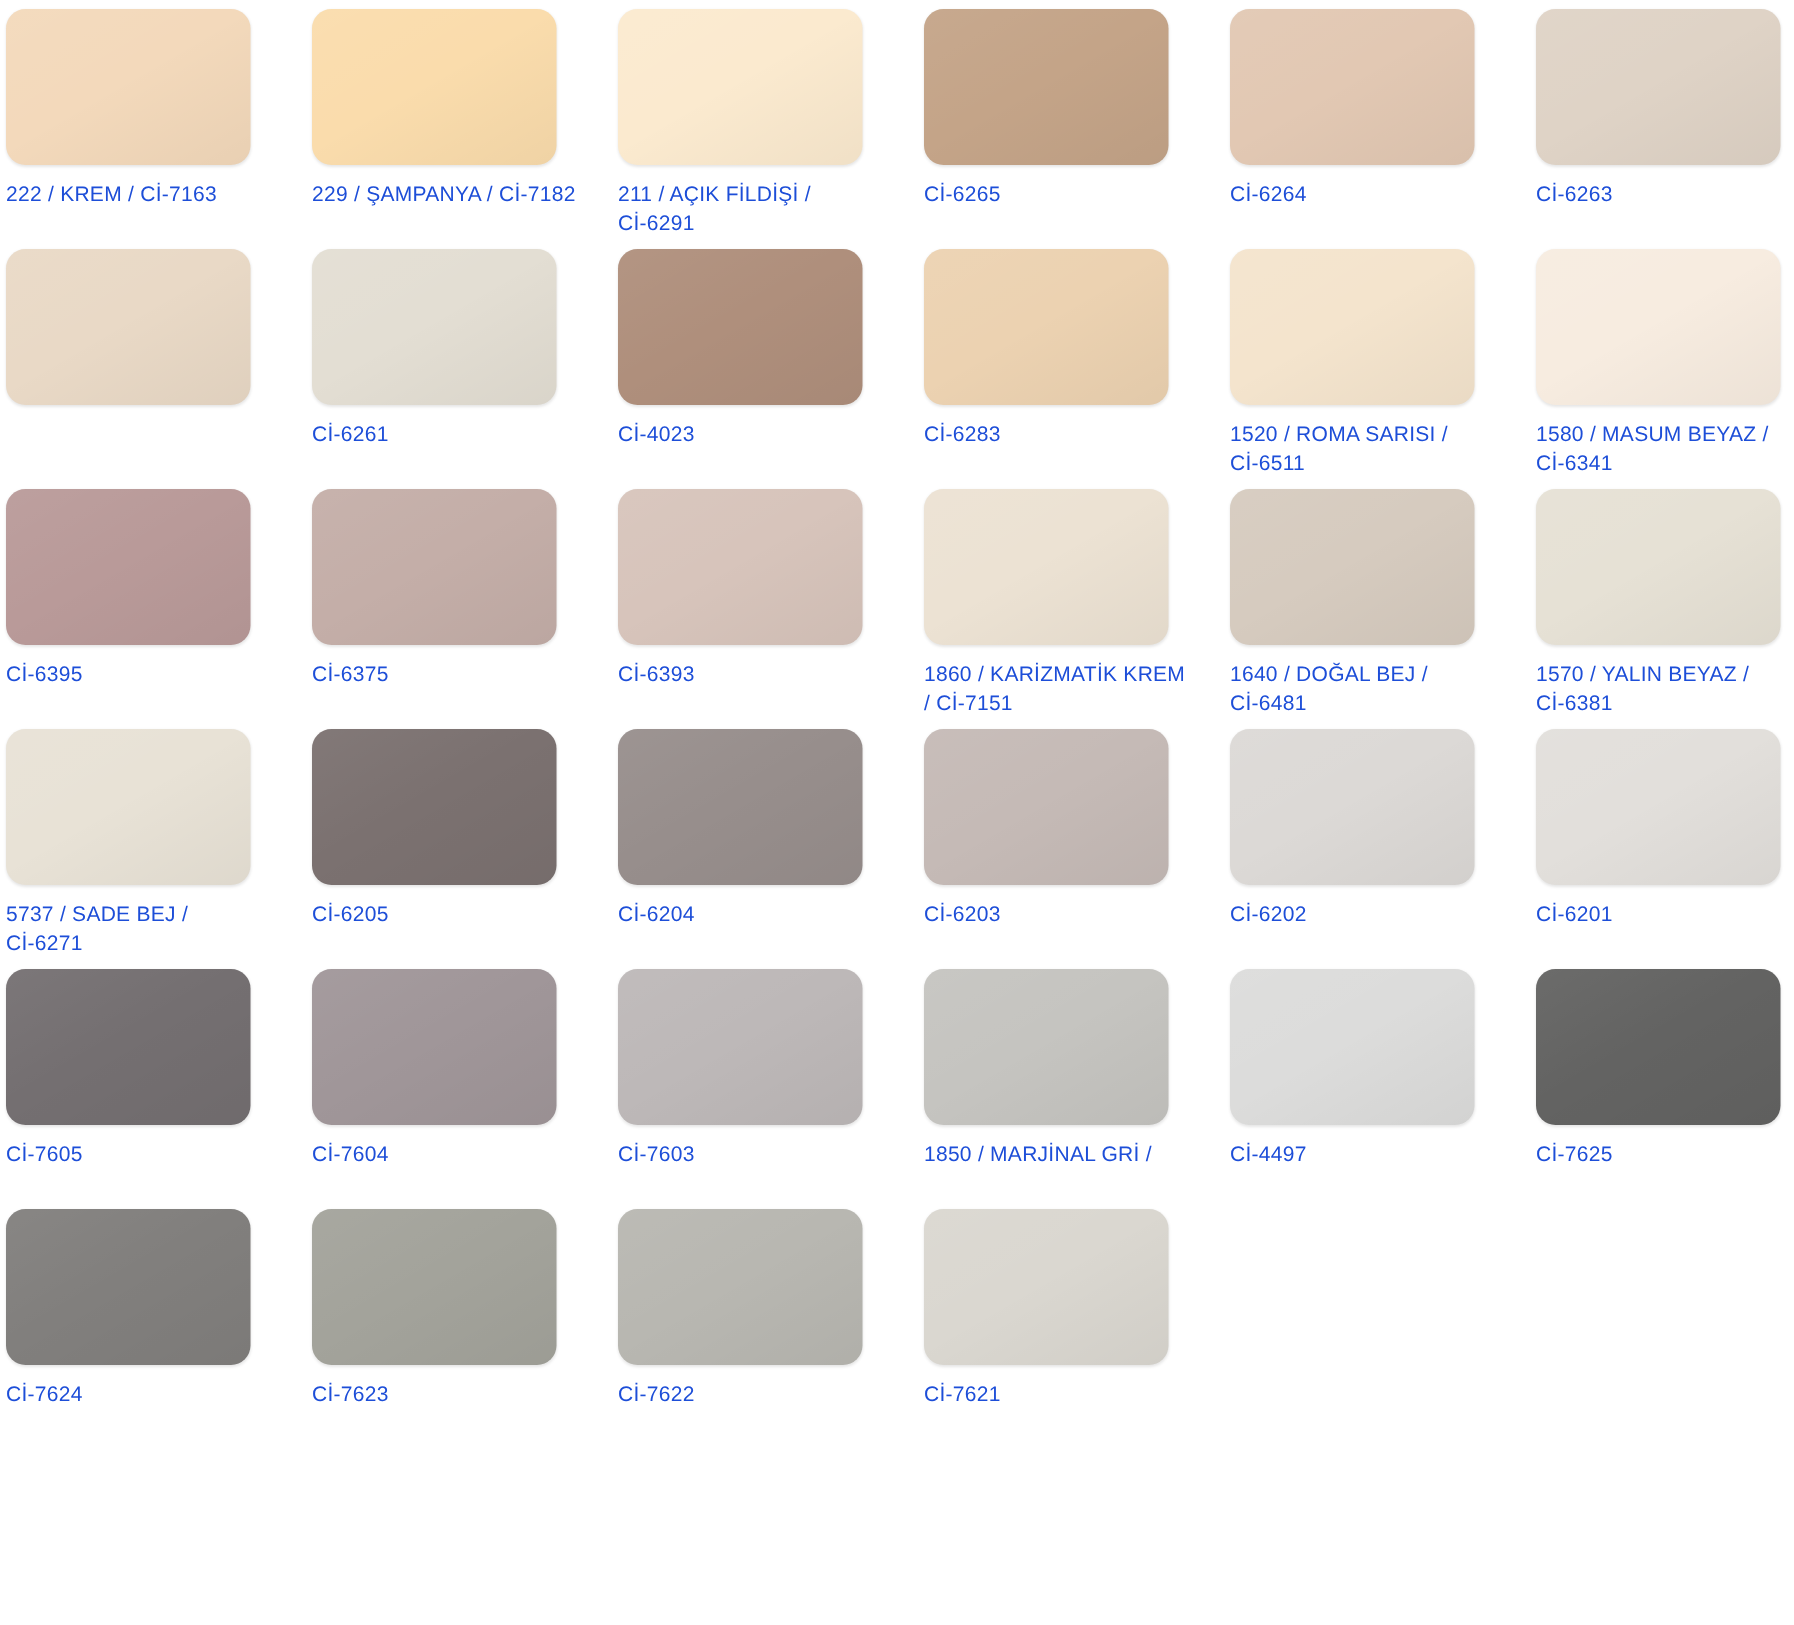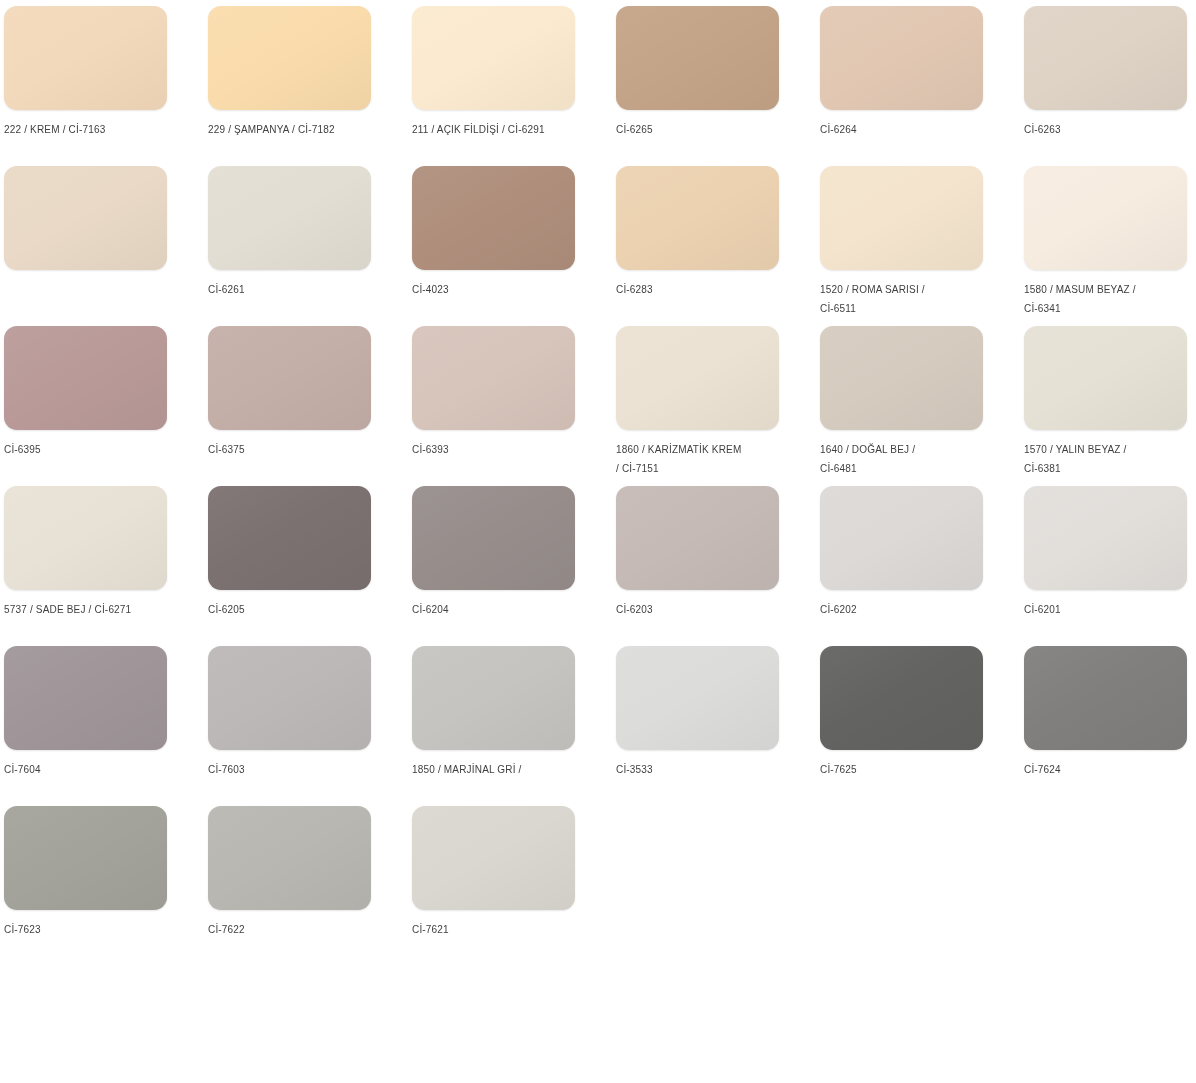--- a/index.html
+++ b/index.html
@@ -37,24 +37,24 @@
   .swatch-chip::after{
     content:"";
     position:absolute;
     inset:0;
     border-radius:13px;
     background:linear-gradient(150deg, rgba(255,255,255,0.055) 0%, rgba(255,255,255,0) 46%, rgba(0,0,0,0.042) 100%);
     pointer-events:none;
   }
   .swatch-label{
     margin-top:10px;
-    font-size:10px;
+    font-size:14px;
     line-height:19px;
     letter-spacing:0.18px;
-    color:#404040;
+    color:#1d4ed8;
     white-space:pre-line;
     width:176px;
     text-align:left;
   }
   
   .swatch-cell.is-empty{visibility:hidden;}
 </style>
 </head>
 <body>
 
@@ -153,34 +153,38 @@
     </div>
     <div class="swatch-cell">
       <div class="swatch-chip" style="background: rgb(220, 217, 214);"></div>
       <div class="swatch-label">Cİ-6202</div>
     </div>
     <div class="swatch-cell">
       <div class="swatch-chip" style="background: rgb(226, 223, 219);"></div>
       <div class="swatch-label">Cİ-6201</div>
     </div>
     <div class="swatch-cell">
+      <div class="swatch-chip" style="background: rgb(116, 111, 113);"></div>
+      <div class="swatch-label">Cİ-7605</div>
+    </div>
+    <div class="swatch-cell">
       <div class="swatch-chip" style="background: rgb(160, 150, 153);"></div>
       <div class="swatch-label">Cİ-7604</div>
     </div>
     <div class="swatch-cell">
       <div class="swatch-chip" style="background: rgb(189, 184, 184);"></div>
       <div class="swatch-label">Cİ-7603</div>
     </div>
     <div class="swatch-cell">
       <div class="swatch-chip" style="background: rgb(197, 196, 192);"></div>
       <div class="swatch-label">1850 / MARJİNAL GRİ /</div>
     </div>
     <div class="swatch-cell">
       <div class="swatch-chip" style="background: rgb(220, 220, 219);"></div>
-      <div class="swatch-label">Cİ-3533</div>
+      <div class="swatch-label">Cİ-4497</div>
     </div>
     <div class="swatch-cell">
       <div class="swatch-chip" style="background: rgb(99, 99, 98);"></div>
       <div class="swatch-label">Cİ-7625</div>
     </div>
     <div class="swatch-cell">
       <div class="swatch-chip" style="background: rgb(129, 127, 125);"></div>
       <div class="swatch-label">Cİ-7624</div>
     </div>
     <div class="swatch-cell">

